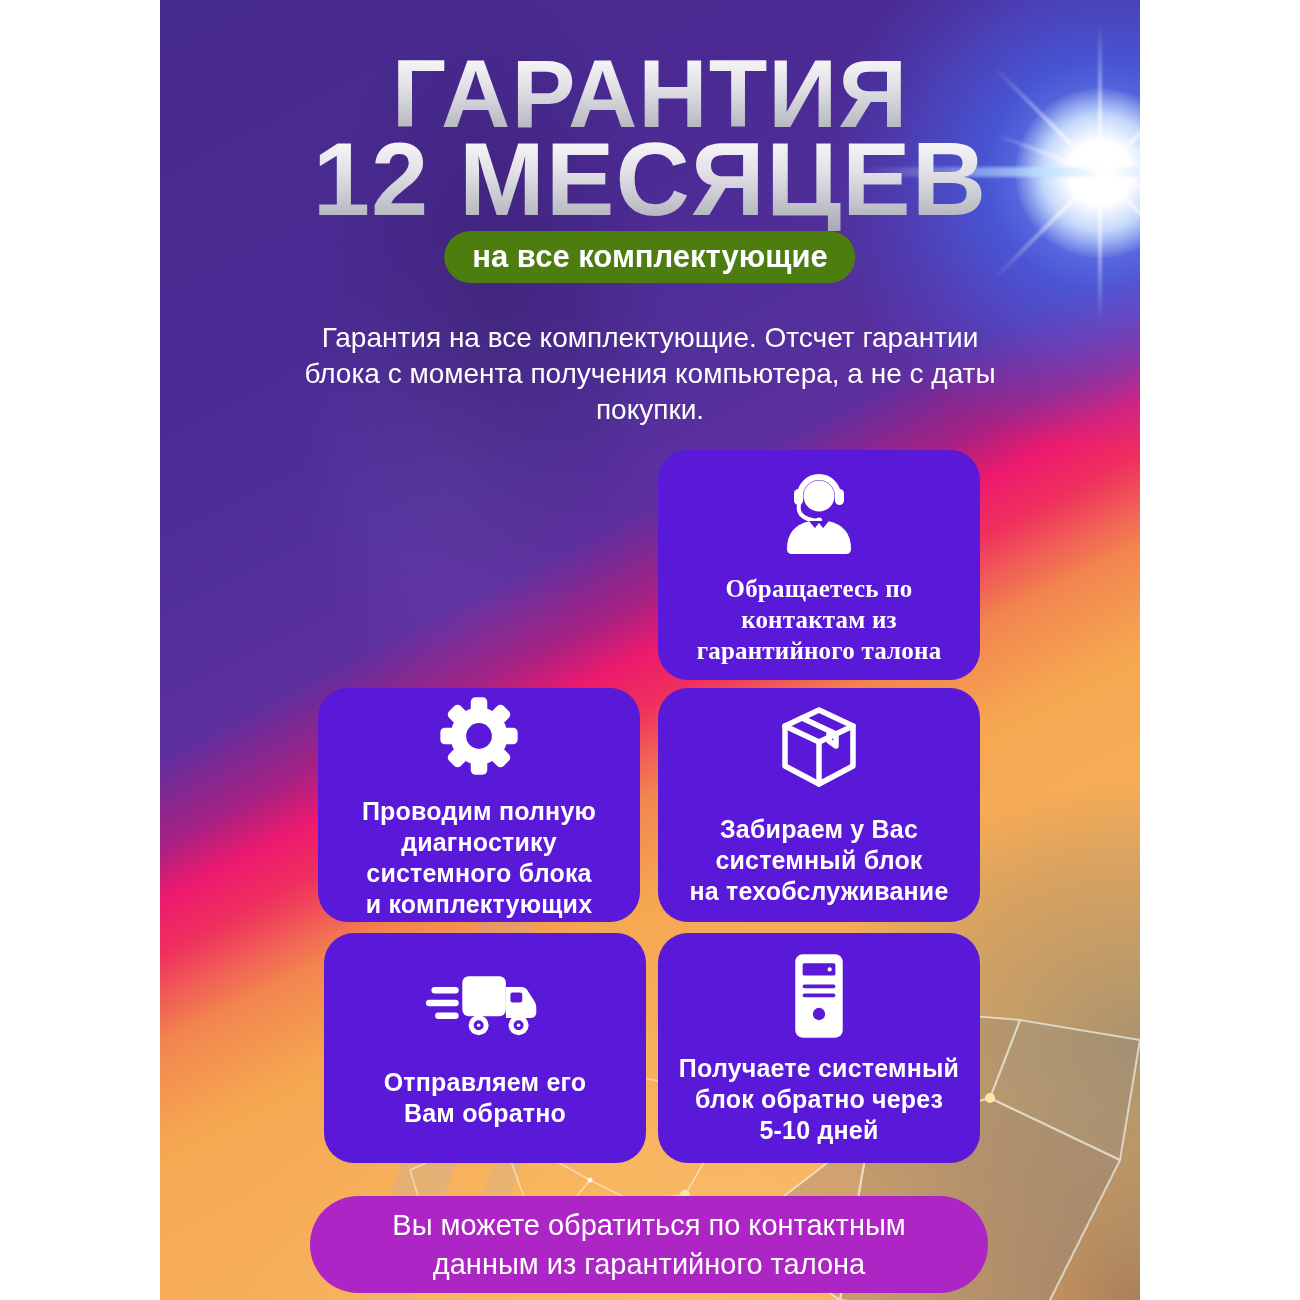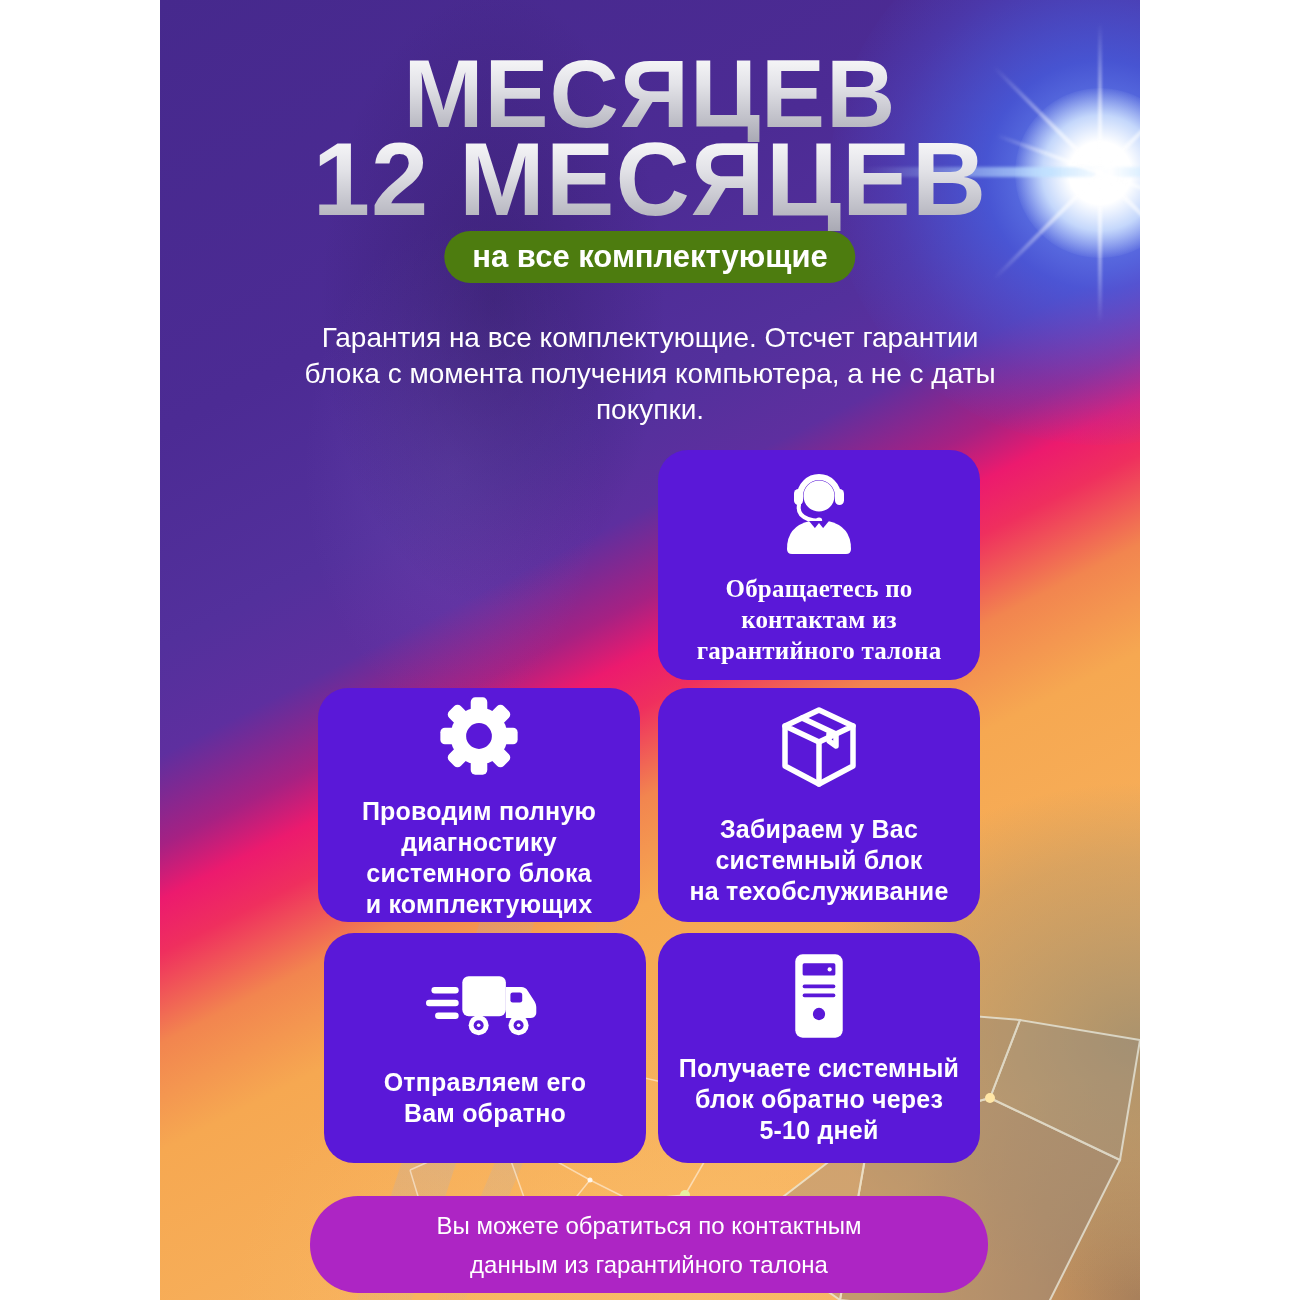--- a/index.html
+++ b/index.html
@@ -53,21 +53,21 @@
   .card.c3{left:318px;top:688px;height:234px;gap:10px;}
   .card.c4{left:658px;top:688px;height:234px;gap:14px;}
   .card.c5{left:318px;top:933px;height:230px;margin-left:6px;}
   .card.c6{left:658px;top:933px;height:230px;gap:8px;}
   .card-label{color:#ffffff;font-weight:bold;font-size:25px;line-height:31px;
       text-align:center;white-space:pre-line;letter-spacing:.2px;}
   .icon{display:block;}
   
   .footer-pill{position:absolute;left:310px;top:1196px;width:678px;height:97px;border-radius:48px;
       background:#ad25c4;display:flex;align-items:center;justify-content:center;}
-  .footer-pill .note{color:#ffffff;font-size:24px;line-height:39px;text-align:center;white-space:pre-line;}
+  .footer-pill .note{color:#ffffff;font-size:29px;line-height:39px;text-align:center;white-space:pre-line;}
 </style>
 </head>
 <body>
 
 <div class="canvas">
 
   <div class="content">
     <div class="flare-glow"></div>
     <div class="flare-core"></div>
     <div class="flare-beam"></div>
@@ -97,21 +97,21 @@
         <circle cx="160" cy="262" r="2.5"></circle>
           <circle cx="360" cy="250" r="3"></circle>
         <circle cx="230" cy="90" r="2.5"></circle>
           <circle cx="490" cy="150" r="3"></circle>
       </g>
       <circle cx="610" cy="118" r="5" fill="#ffe6a6"></circle>
       <circle cx="305" cy="215" r="5" fill="#e8f0a0"></circle>
     </svg>
   </div>
 
-  <div class="title l1">МЕСЯЦЕВ</div>
+  <div class="title l1">ГАРАНТИЯ</div>
   <div class="title l2">12 МЕСЯЦЕВ</div>
 
   <div class="badge">на все комплектующие</div>
 
   <div class="desc">Гарантия на все комплектующие. Отсчет гарантии
 блока с момента получения компьютера, а не с даты
 покупки.</div>
 
 
   <div class="card c2">

